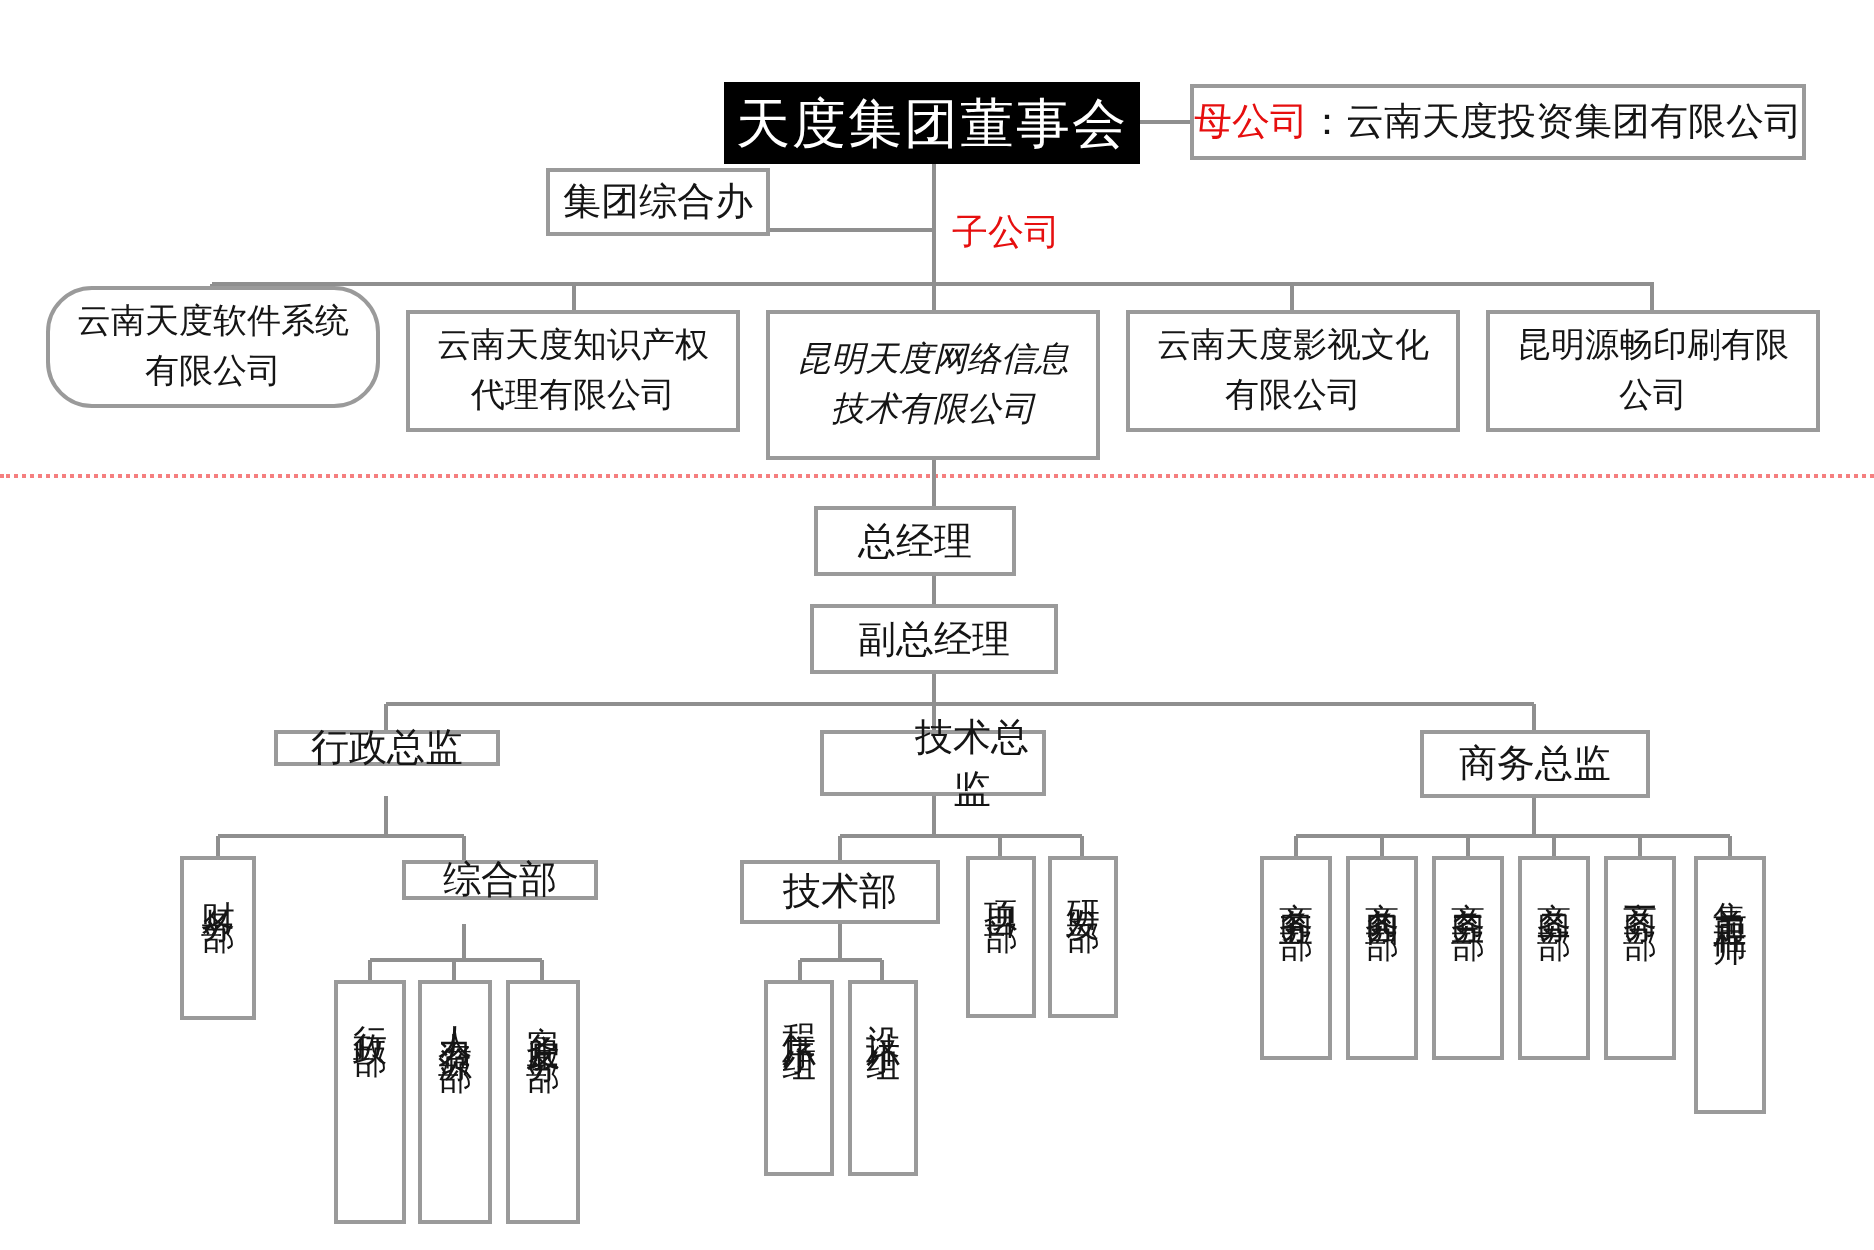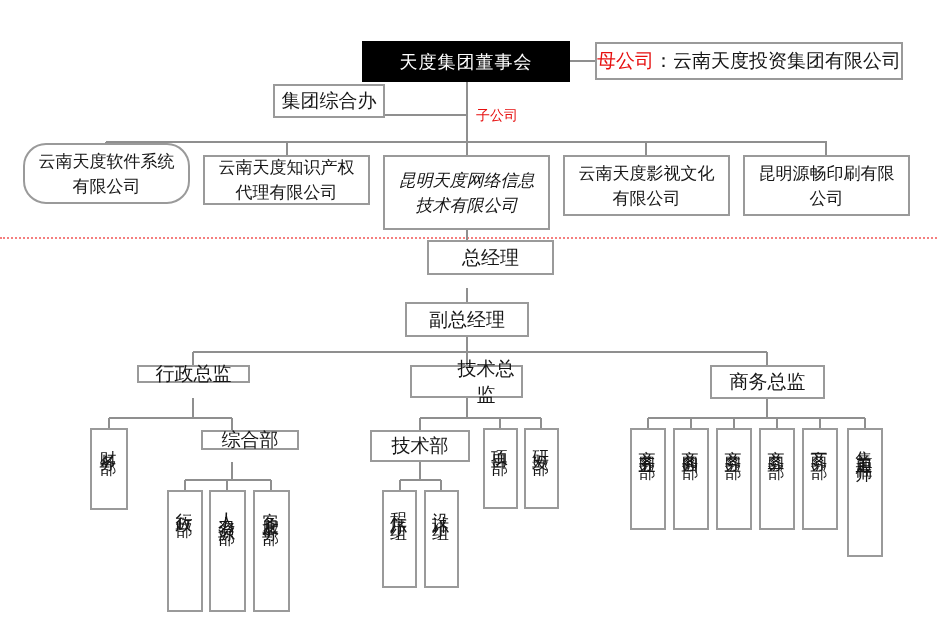--- a/index.html
+++ b/index.html
@@ -2,30 +2,30 @@
 <html style="--red: #e60f0f; --pink: #f57f7f; --line: #8f8f8f; --border: #9a9a9a;"><head>
 <meta charset="utf-8">
 <style>
   html,body{margin:0;padding:0;background:#fff;}
   #canvas{position:relative;width:937px;height:625px;background:#fff;overflow:hidden;
           font-family:"DejaVu Sans",sans-serif;}
   .node{position:absolute;box-sizing:border-box;background:#fff;
         border:2px solid var(--border,#9a9a9a);color:#151515;
         display:flex;align-items:center;justify-content:center;
         text-align:center;}
-  .dark{background:#000;border-color:#000;color:#fff;font-size:18px;letter-spacing:1px;}
+  .dark{background:#000;border-color:#000;color:#fff;font-size:27px;letter-spacing:1px;}
   .parent{font-size:19px;white-space:nowrap;}
   .parent .red{color:var(--red,#e60f0f);}
   .mid{font-size:19px;}
   .co{font-size:17px;line-height:1.45;padding:0 12px;}
   .vbox{writing-mode:vertical-rl;text-orientation:upright;font-size:17px;
         letter-spacing:4px;justify-content:flex-start;align-items:center;
         padding-top:7px;}
   .label{background:transparent;border:none;color:var(--red,#e60f0f);
-         font-size:14px;justify-content:flex-start;}
+         font-size:18px;justify-content:flex-start;}
   .line{position:absolute;background:var(--line,#8f8f8f);}
   #divider{position:absolute;left:0;width:937px;height:0;
            border-top:2px dotted var(--pink,#f57f7f);}
 </style>
 </head>
 <body>
 
 <div id="canvas">
   <div id="divider" style="top: 237px;"></div>
 <div class="line" style="left: 570px; top: 60px; width: 25px; height: 2px;"></div>
@@ -70,25 +70,25 @@
     <div class="line" style="left: 819px; top: 418px; width: 2px; height: 10px;"></div>
     <div class="line" style="left: 864px; top: 418px; width: 2px; height: 10px;"></div>
     <div class="node dark" style="left: 362px; top: 41px; width: 208px; height: 41px;">天度集团董事会</div>
     <div class="node parent" style="left: 595px; top: 42px; width: 308px; height: 38px;">
       <span class="red">母公司</span>
       <span class="">：云南天度投资集团有限公司</span>
     </div>
     <div class="node mid" style="left: 273px; top: 84px; width: 112px; height: 34px;">集团综合办</div>
     <div class="node label" style="left: 476px; top: 103px; width: 80px; height: 26px;">子公司</div>
     <div class="node co" style="left: 23px; top: 143px; width: 167px; height: 61px; border-radius: 23px;">云南天度软件系统有限公司</div>
-    <div class="node co" style="left: 203px; top: 155px; width: 167px; height: 50px;">云南天度知识产权代理有限公司</div>
+    <div class="node co" style="left: 203px; top: 155px; width: 167px; height: 61px;">云南天度知识产权代理有限公司</div>
     <div class="node co" style="left: 383px; top: 155px; width: 167px; height: 75px; font-style: italic;">昆明天度网络信息技术有限公司</div>
     <div class="node co" style="left: 563px; top: 155px; width: 167px; height: 61px;">云南天度影视文化有限公司</div>
     <div class="node co" style="left: 743px; top: 155px; width: 167px; height: 61px;">昆明源畅印刷有限公司</div>
-    <div class="node mid" style="left: 407px; top: 240px; width: 127px; height: 35px; margin-left: 20px;">总经理</div>
+    <div class="node mid" style="left: 407px; top: 253px; width: 101px; height: 35px;">总经理</div>
     <div class="node mid" style="left: 405px; top: 302px; width: 124px; height: 35px;">副总经理</div>
     <div class="node mid" style="left: 137px; top: 365px; width: 113px; height: 18px;">行政总监</div>
     <div class="node mid" style="left: 410px; top: 365px; width: 113px; height: 33px; padding-left: 39px;">技术总监</div>
     <div class="node mid" style="left: 710px; top: 365px; width: 115px; height: 34px;">商务总监</div>
     <div class="node vbox" style="left: 90px; top: 428px; width: 38px; height: 82px;">财务部</div>
     <div class="node mid" style="left: 201px; top: 430px; width: 98px; height: 20px;">综合部</div>
     <div class="node vbox" style="left: 167px; top: 490px; width: 36px; height: 122px;">行政部</div>
     <div class="node vbox" style="left: 209px; top: 490px; width: 37px; height: 122px;">人力资源部</div>
     <div class="node vbox" style="left: 253px; top: 490px; width: 37px; height: 122px;">客户服务部</div>
     <div class="node mid" style="left: 370px; top: 430px; width: 100px; height: 32px;">技术部</div>

